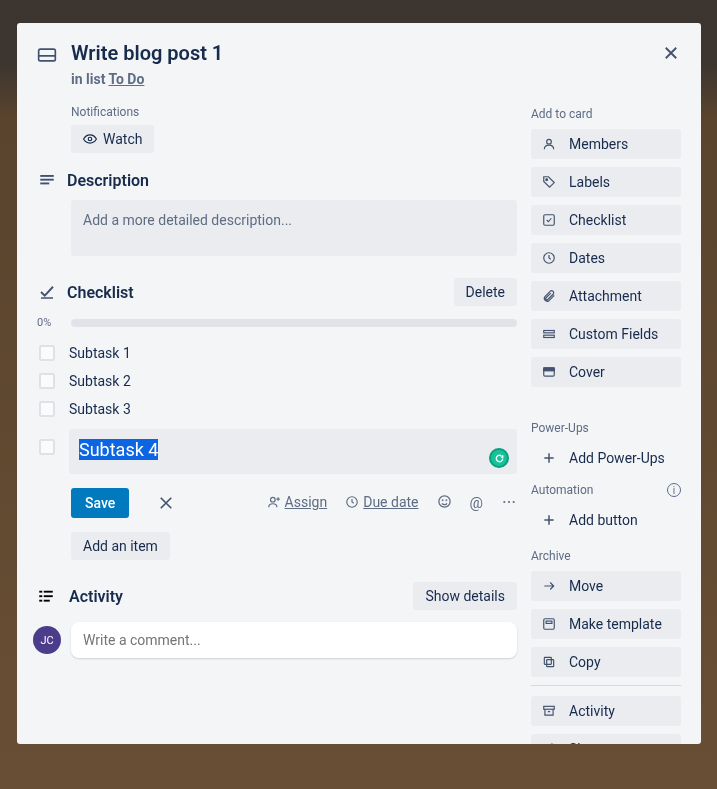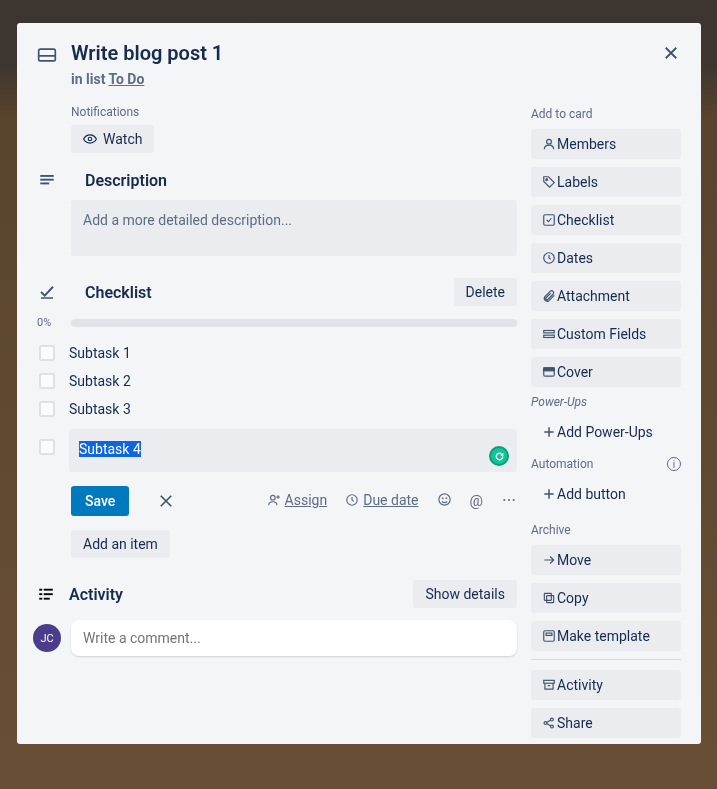--- a/index.html
+++ b/index.html
@@ -101,21 +101,21 @@
       display: inline-flex;
       align-items: center;
       gap: 6px;
       cursor: pointer;
       font-family: inherit;
     }
     .watch-btn { margin-left: 34px; margin-bottom: 18px; }
     .section-header {
       display: flex;
       align-items: center;
-      gap: 28px;
+      gap: 10px;
       margin-bottom: 10px;
     }
     .section-header .sicon { color: #42526e; width: 20px; display:flex; justify-content:center; }
     .section-title {
       font-size: 16px;
       font-weight: 600;
       color: #172b4d;
       flex: 1;
     }
     .desc-box {
@@ -172,21 +172,21 @@
       padding: 6px 0;
     }
     .edit-box {
       flex: 1;
       background: #091e420a;
       border-radius: 3px;
       padding: 10px 10px 14px 10px;
       position: relative;
     }
     .edit-input {
-      font-size: 14px;
+      font-size: 18px;
       color: #172b4d;
       background: #0c66e4;
       background: transparent;
     }
     .hl {
       background: #0c66e4;
       color: #fff;
       padding: 0 0px;
     }
     .grammarly {
@@ -296,21 +296,21 @@
     .side-btn {
       width: 100%;
       background: #091e420a;
       border: none;
       border-radius: 3px;
       color: #172b4d;
       font-size: 14px;
       padding: 7px 10px;
       display: flex;
       align-items: center;
-      gap: 0;
+      gap: 12px;
       cursor: pointer;
       margin-bottom: 8px;
       text-align: left;
       font-family: inherit;
     }
     .side-btn .sbicon {
       width: 16px;
       display: flex;
       justify-content: center;
       color: #42526e;
@@ -585,21 +585,21 @@
       <button class="side-btn">
         <span class="sbicon">
           <svg width="14" height="14" viewBox="0 0 24 24" fill="none" stroke="currentColor" stroke-width="2">
               <rect x="3" y="5" width="18" height="14" rx="2"></rect>
               <rect x="3" y="5" width="18" height="5" fill="currentColor"></rect>
             </svg>
         </span>
         <span>Cover</span>
       </button>
 
-      <div class="side-label" style="margin-top:8px;font-style:italic;">Power-Ups</div>
+      <div class="side-label" style="margin-top:34px;">Power-Ups</div>
       <button class="side-btn" style="background:transparent;">
         <span class="sbicon">
           <svg width="14" height="14" viewBox="0 0 24 24" fill="none" stroke="currentColor" stroke-width="2.5">
               <path d="M12 4v16M4 12h16"></path>
             </svg>
         </span>
         <span>Add Power-Ups</span>
       </button>
 
       <div class="auto-row" style="margin-top:10px;margin-bottom:8px;gap:6px;">
@@ -622,35 +622,35 @@
           <svg width="14" height="14" viewBox="0 0 24 24" fill="none" stroke="currentColor" stroke-width="2">
               <path d="M4 12h16M14 6l6 6-6 6"></path>
             </svg>
         </span>
         <span>Move</span>
       </button>
 
       <button class="side-btn">
         <span class="sbicon">
           <svg width="14" height="14" viewBox="0 0 24 24" fill="none" stroke="currentColor" stroke-width="2">
+              <rect x="3" y="3" width="18" height="18" rx="2"></rect>
+              <rect x="7" y="7" width="10" height="4"></rect>
+            </svg>
+        </span>
+        <span>Make template</span>
+      </button>
+
+      <button class="side-btn">
+        <span class="sbicon">
+          <svg width="14" height="14" viewBox="0 0 24 24" fill="none" stroke="currentColor" stroke-width="2">
               <rect x="8" y="8" width="12" height="12" rx="1"></rect>
               <rect x="4" y="4" width="12" height="12" rx="1"></rect>
             </svg>
         </span>
         <span>Copy</span>
-      </button>
-
-      <button class="side-btn">
-        <span class="sbicon">
-          <svg width="14" height="14" viewBox="0 0 24 24" fill="none" stroke="currentColor" stroke-width="2">
-              <rect x="3" y="3" width="18" height="18" rx="2"></rect>
-              <rect x="7" y="7" width="10" height="4"></rect>
-            </svg>
-        </span>
-        <span>Make template</span>
       </button>
 
       <hr class="side-sep">
 
       <button class="side-btn">
         <span class="sbicon">
           <svg width="14" height="14" viewBox="0 0 24 24" fill="none" stroke="currentColor" stroke-width="2">
               <rect x="3" y="4" width="18" height="5"></rect>
               <path d="M5 9v10h14V9"></path>
               <path d="M10 13h4"></path>

